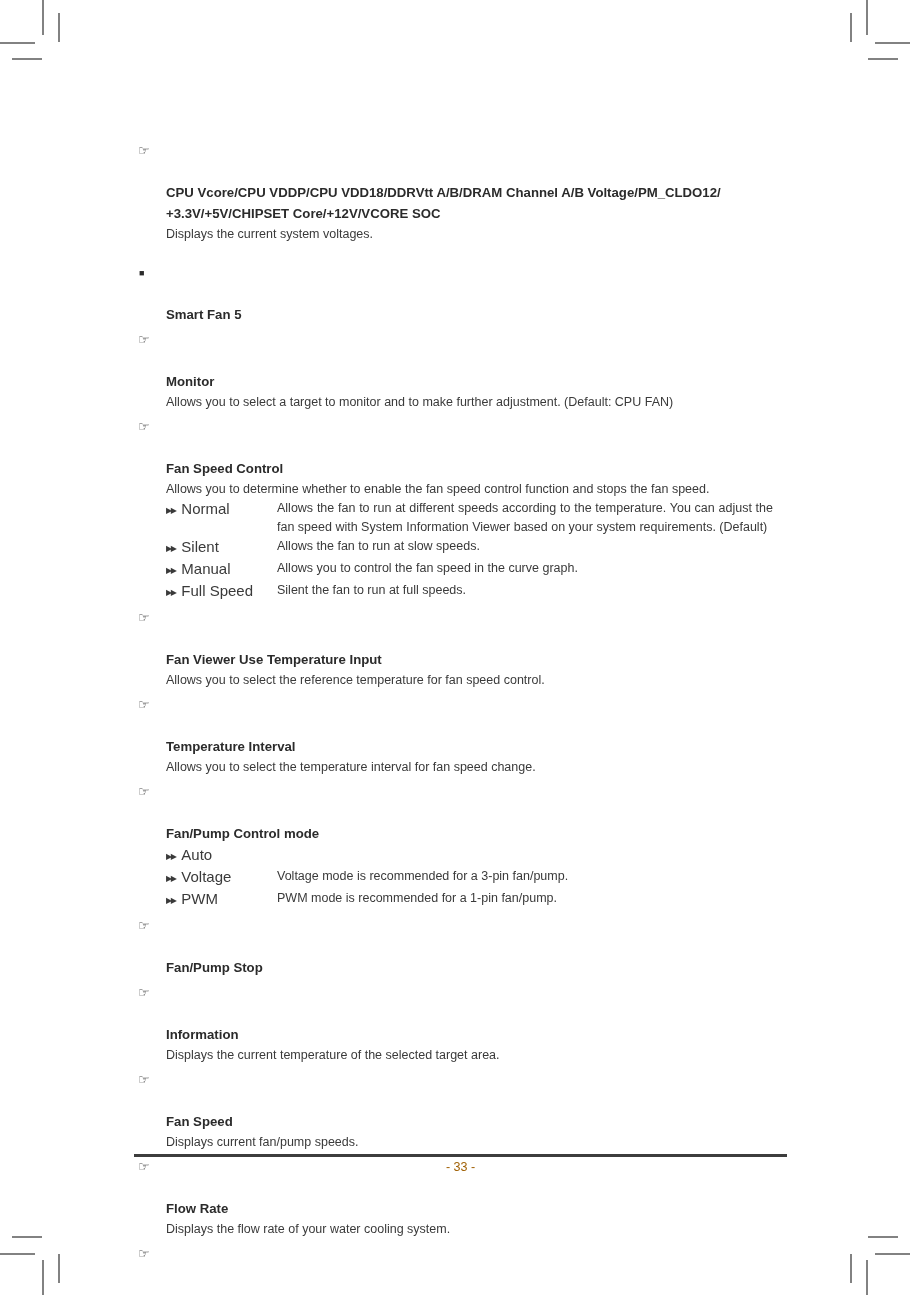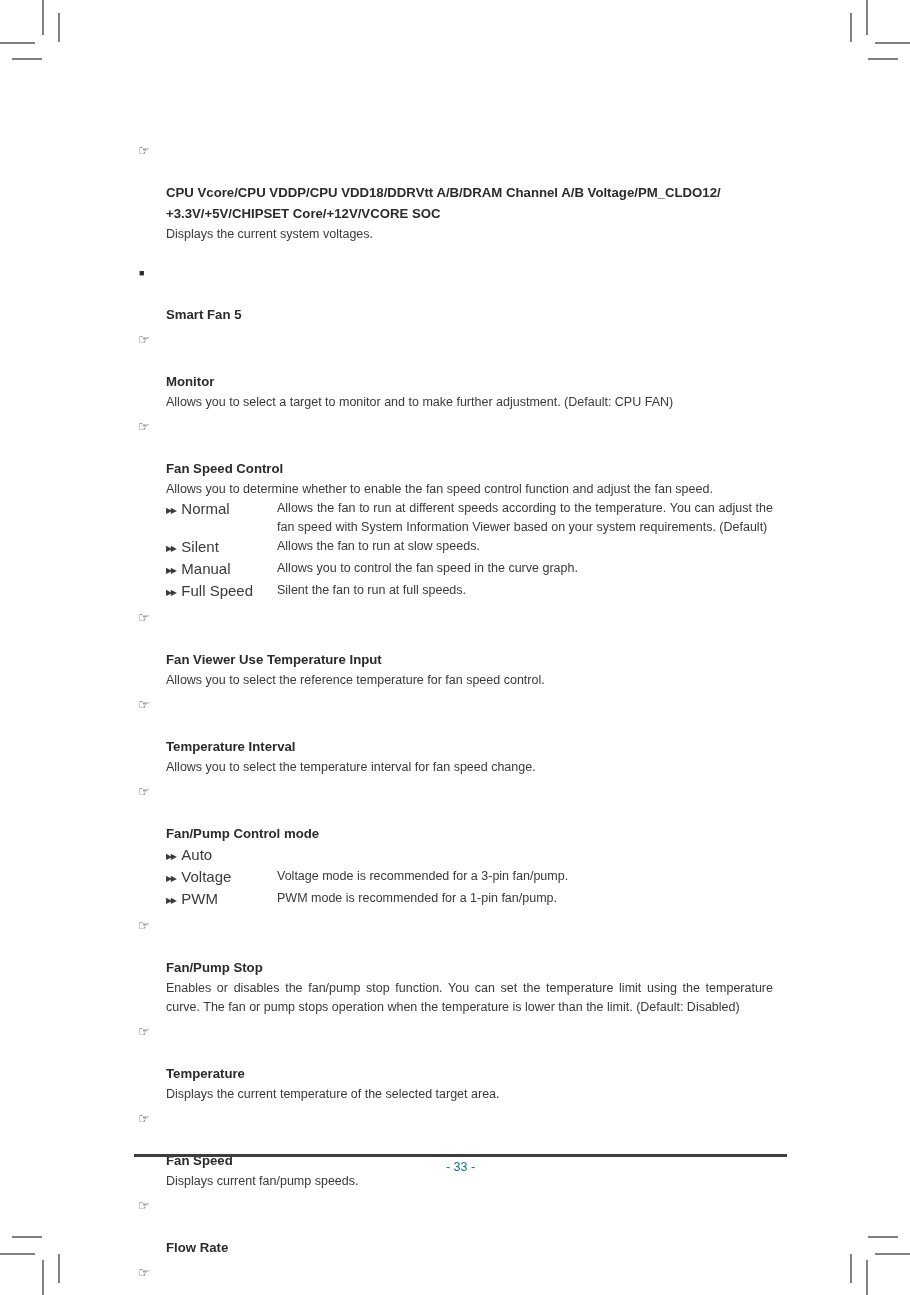--- a/index.html
+++ b/index.html
@@ -76,21 +76,21 @@
     left: 134px; top: 1154px;
     width: 653px; height: 3px;
     background: #3d3d3d;
   }
   .page-number {
     position: absolute;
     left: 134px; top: 1160px;
     width: 653px;
     text-align: center;
     font-size: 12.5px;
-    color: #0f766e;
+    color: #a16207;
   }
 </style>
 </head>
 <body>
 
 <div class="crop" style="left:42px; top:0; width:2px; height:35px;"></div>
 <div class="crop" style="left:58px; top:13px; width:2px; height:29px;"></div>
 <div class="crop" style="left:0; top:42px; width:35px; height:2px;"></div>
 <div class="crop" style="left:12px; top:58px; width:30px; height:2px;"></div>
 
@@ -141,21 +141,21 @@
       </div>
     <div class="opts"></div>
   </section>
 
   <section class="sec entry">
     <div class="sec-head">
       <span class="bullet">☞</span>
       <span class="sec-title">Fan Speed Control</span>
     </div>
     <div class="sec-body">
-        <p>Allows you to determine whether to enable the fan speed control function and adjust the fan speed.</p>
+        <p>Allows you to determine whether to enable the fan speed control function and stops the fan speed.</p>
       </div>
     <div class="opts">
         <div class="opt-row">
           <span class="opt-left">
             <span class="opt-arrow">▶▶</span>
             <span class="opt-term">Normal</span>
           </span>
           <span class="opt-desc">Allows the fan to run at different speeds according to the temperature. You can adjust the fan speed with System Information Viewer based on your system requirements. (Default)</span>
         </div>
         <div class="opt-row">
@@ -232,30 +232,27 @@
           <span class="opt-desc">PWM mode is recommended for a 1-pin fan/pump.</span>
         </div>
       </div>
   </section>
 
   <section class="sec entry">
     <div class="sec-head">
       <span class="bullet">☞</span>
       <span class="sec-title">Fan/Pump Stop</span>
     </div>
-    <div class="sec-body">
-        <p>Enables or disables the fan/pump stop function. You can set the temperature limit using the temperature curve. The fan or pump stops operation when the temperature is lower than the limit. (Default: Disabled)</p>
-      </div>
-    <div class="opts"></div>
-  </section>
-
-  <section class="sec entry">
-    <div class="sec-head">
-      <span class="bullet">☞</span>
-      <span class="sec-title">Temperature</span>
+    <div class="opts"></div>
+  </section>
+
+  <section class="sec entry">
+    <div class="sec-head">
+      <span class="bullet">☞</span>
+      <span class="sec-title">Information</span>
     </div>
     <div class="sec-body">
         <p>Displays the current temperature of the selected target area.</p>
       </div>
     <div class="opts"></div>
   </section>
 
   <section class="sec entry">
     <div class="sec-head">
       <span class="bullet">☞</span>
@@ -265,20 +262,23 @@
         <p>Displays current fan/pump speeds.</p>
       </div>
     <div class="opts"></div>
   </section>
 
   <section class="sec entry">
     <div class="sec-head">
       <span class="bullet">☞</span>
       <span class="sec-title">Flow Rate</span>
     </div>
+    <div class="sec-body">
+        <p>Displays the flow rate of your water cooling system.</p>
+      </div>
     <div class="opts"></div>
   </section>
 
   <section class="sec entry">
     <div class="sec-head">
       <span class="bullet">☞</span>
       
     </div>
 
     <div class="opts"></div>

